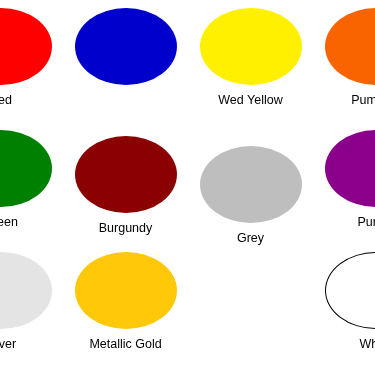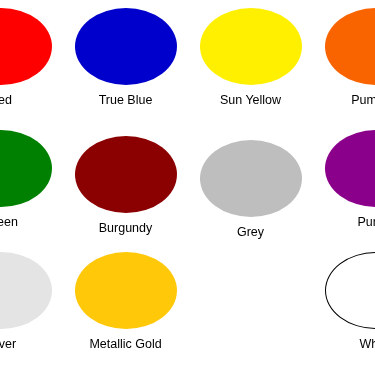--- a/index.html
+++ b/index.html
@@ -68,47 +68,46 @@
     <div class="swatch-cell" style="left: 0px; top: 0px;">
       <div class="swatch-ellipse-wrap">
         <div class="swatch-ellipse" style="background: rgb(255, 0, 0);"></div>
       </div>
       <div class="swatch-label">Red</div>
     </div>
     <div class="swatch-cell" style="left: 125px; top: 0px;">
       <div class="swatch-ellipse-wrap">
         <div class="swatch-ellipse" style="background: rgb(0, 0, 204);"></div>
       </div>
-      <div class="swatch-label">True Blue</div>
     </div>
     <div class="swatch-cell" style="left: 250px; top: 0px;">
       <div class="swatch-ellipse-wrap">
         <div class="swatch-ellipse" style="background: rgb(255, 240, 0);"></div>
       </div>
-      <div class="swatch-label">Sun Yellow</div>
+      <div class="swatch-label">Wed Yellow</div>
     </div>
     <div class="swatch-cell" style="left: 375px; top: 0px;">
       <div class="swatch-ellipse-wrap">
         <div class="swatch-ellipse" style="background: rgb(250, 100, 0);"></div>
       </div>
       <div class="swatch-label">Pumpkin</div>
     </div>
     <div class="swatch-cell" style="left: 0px; top: 122px;">
       <div class="swatch-ellipse-wrap">
         <div class="swatch-ellipse" style="background: rgb(0, 128, 0);"></div>
       </div>
       <div class="swatch-label">Green</div>
     </div>
     <div class="swatch-cell" style="left: 125px; top: 128px;">
       <div class="swatch-ellipse-wrap">
         <div class="swatch-ellipse" style="background: rgb(139, 0, 0);"></div>
       </div>
       <div class="swatch-label">Burgundy</div>
     </div>
-    <div class="swatch-cell" style="left: 250px; top: 132px;">
+    <div class="swatch-cell" style="left: 250px; top: 138px;">
       <div class="swatch-ellipse-wrap">
         <div class="swatch-ellipse" style="background: rgb(190, 190, 190);"></div>
       </div>
       <div class="swatch-label">Grey</div>
     </div>
     <div class="swatch-cell" style="left: 375px; top: 122px;">
       <div class="swatch-ellipse-wrap">
         <div class="swatch-ellipse" style="background: rgb(139, 0, 139);"></div>
       </div>
       <div class="swatch-label">Purple</div>

